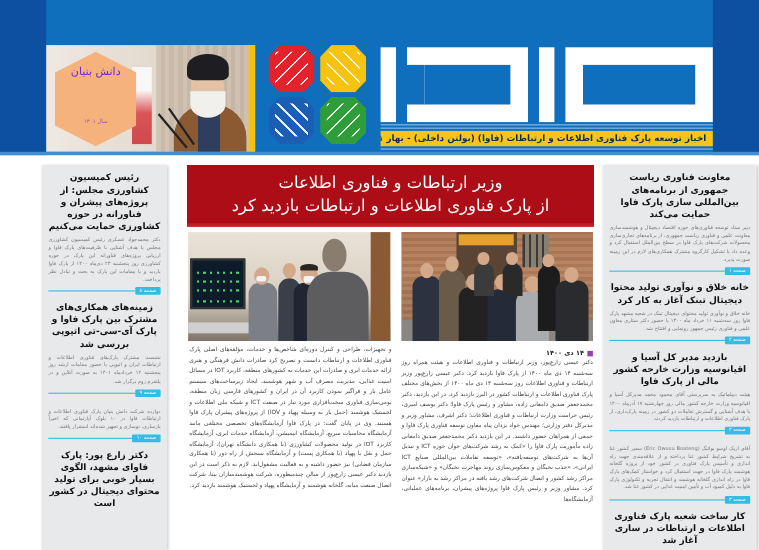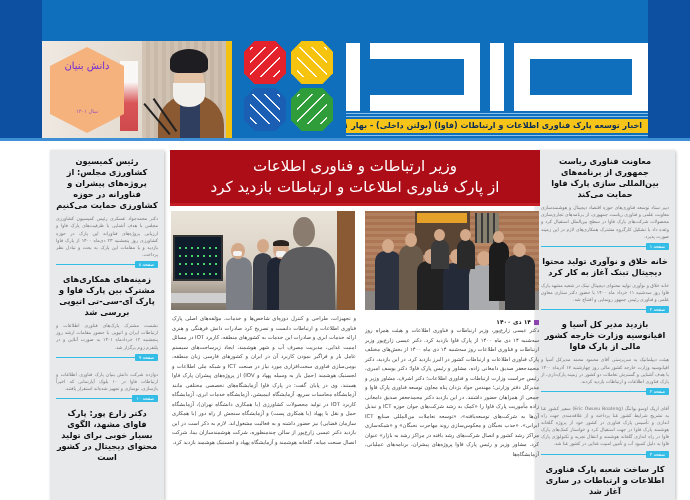--- a/index.html
+++ b/index.html
@@ -77,22 +77,22 @@
     direction: rtl; text-align: right; padding-right: 6px; line-height: 14px; white-space: nowrap; overflow: hidden;
   }
   .tagline-lines2 { position: absolute; left: 346px; top: 135px; width: 302px; height: 1px; background: #8ec2ee; }
 
   
   .col {
     position: absolute; top: 150px; background: #e8e9eb;
     box-shadow: 1px 1px 3px rgba(0,0,0,.25);
     direction: rtl; padding: 0 6px;
   }
-  .col.right { left: 535px; width: 140px; height: 350px; }
-  .col.left { left: 50px; width: 114px; height: 350px; }
+  .col.right { left: 548px; width: 140px; height: 350px; }
+  .col.left { left: 38px; width: 114px; height: 350px; }
 
   .story { padding-top: 6px; }
   .story h3 {
     font-family: "DejaVu Sans", sans-serif; font-weight: bold; text-align: center;
     color: #111; font-size: 8.2px; line-height: 1.35;
   }
   .story p {
     font-size: 4.6px; line-height: 1.55; color: #777; text-align: justify; margin-top: 4px;
   }
   .page-tag {

